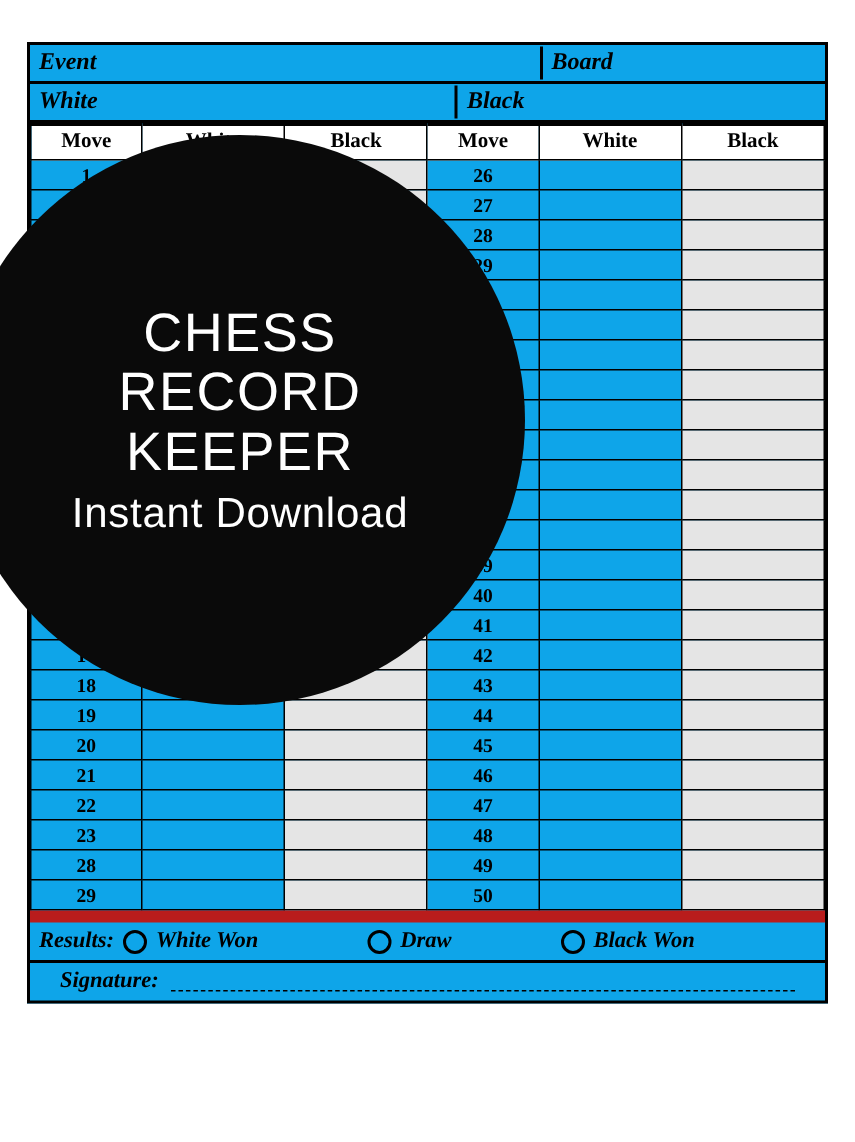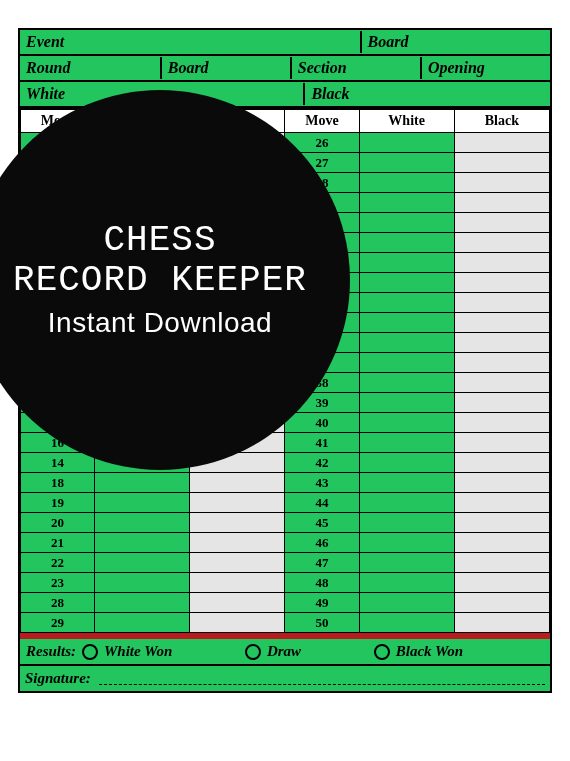--- a/index.html
+++ b/index.html
@@ -9,21 +9,21 @@
     width: 570px;
     height: 761px;
     background: #fff;
     font-family: Georgia, 'Times New Roman', serif;
     position: relative;
     overflow: hidden;
   }
   .sheet {
     margin: 0 18px;
     border: 2px solid #000;
-    background: #22c55e;
+    background: #0ea5e9;
   }
   .partial-title {
     text-align: center;
     font-weight: 900;
     font-size: 28px;
     letter-spacing: 1px;
     height: 22px;
     overflow: hidden;
     margin-bottom: 6px;
     font-family: Arial Black, Arial, sans-serif;
@@ -63,37 +63,37 @@
     text-align: center;
     padding: 0;
   }
   table.moves td.shade { background: #e5e5e5; }
   .col-move { width: 14%; }
   .col-wb { width: 18%; }
   .footer {
     display: flex;
     align-items: center;
     padding: 4px 6px;
-    border-top: 6px solid #b91c1c;
+    border-top: 8px solid #b91c1c;
     font-style: italic;
     font-weight: 700;
     font-size: 15px;
     gap: 6px;
   }
   .radio {
     display: inline-block;
     width: 16px;
     height: 16px;
     border: 2px solid #000;
     border-radius: 50%;
     vertical-align: middle;
     flex-shrink: 0;
   }
   .sig {
-    padding: 4px 5px;
+    padding: 4px 20px;
     border-top: 2px solid #000;
     font-style: italic;
     font-weight: 700;
     font-size: 15px;
     display: flex;
     align-items: center;
     gap: 8px;
   }
   .sigline {
     flex: 1;
@@ -110,21 +110,21 @@
     background: #0a0a0a;
     color: #fff;
     display: flex;
     flex-direction: column;
     align-items: center;
     justify-content: center;
     text-align: center;
     padding: 30px;
   }
   .ov-title {
-    font-family: Liberation Mono, monospace;
+    font-family: Liberation Sans, sans-serif;
     font-weight: 400;
     font-size: 36px;
     line-height: 1.1;
     letter-spacing: 1px;
     margin-bottom: 6px;
   }
   .ov-sub {
     font-family: 'Segoe UI', Arial, sans-serif;
     font-weight: 400;
     font-size: 28px;
@@ -134,26 +134,20 @@
 </head>
 <body>
 
 <div class="partial-title">&nbsp;</div>
 
 <div class="sheet">
 
   <div class="hrow">
     <div class="hcell" style="flex:2.6">Event</div>
     <div class="hcell" style="flex:1.4">Board</div>
-  </div>
-  <div class="hrow">
-    <div class="hcell" style="flex:1.1">Round</div>
-    <div class="hcell" style="flex:1">Board</div>
-    <div class="hcell" style="flex:1">Section</div>
-    <div class="hcell" style="flex:1">Opening</div>
   </div>
   <div class="hrow">
     <div class="hcell" style="flex:1.4">White</div>
     <div class="hcell" style="flex:1.2">Black</div>
   </div>
 
   <table class="moves">
     <thead>
       <tr>
         <th class="col-move">Move</th>

